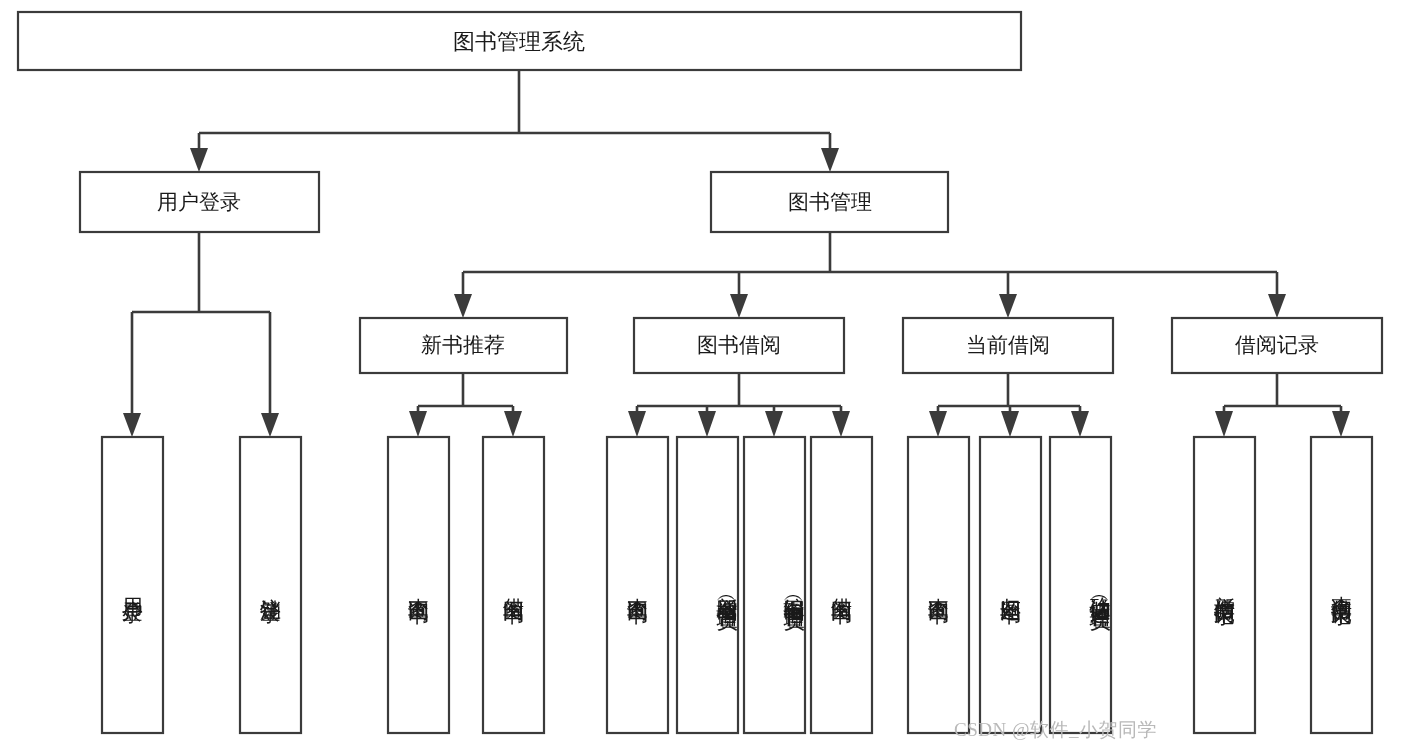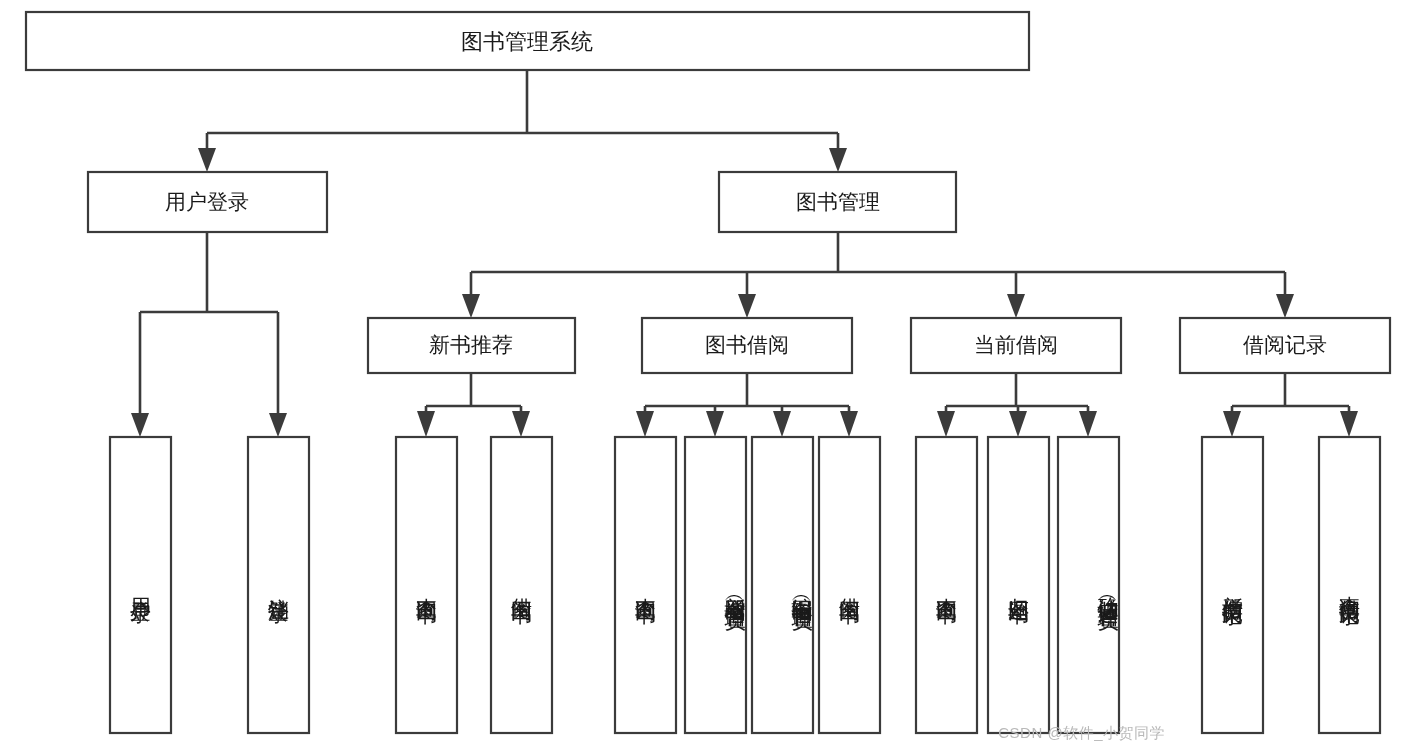--- a/index.html
+++ b/index.html
@@ -11,21 +11,20 @@
     width: 1405px;
     height: 747px;
     font-family: "DejaVu Sans", "Liberation Sans", sans-serif;
     overflow: hidden;
   }
   #diagram-root {
     position: relative;
     width: 1165px;
     height: 747px;
     background: #ffffff;
-    margin-left: 8px;
   }
   svg.layer {
     position: absolute;
     left: 0;
     top: 0;
     width: 1405px;
     height: 747px;
   }
   .node-box {
     fill: #ffffff;
@@ -66,22 +65,22 @@
     display: flex;
     align-items: center;
     justify-content: center;
     white-space: nowrap;
     pointer-events: none;
   }
   .watermark {
     position: absolute;
     right: 8px;
     bottom: 4px;
-    font-family: Liberation Sans, sans-serif;
-    font-size: 15px;
+    font-family: Liberation Serif, serif;
+    font-size: 19px;
     color: #b9b9b9;
     white-space: nowrap;
     letter-spacing: 0.5px;
   }
 </style>
 </head>
 <body>
 
 <div id="diagram-root">
 

